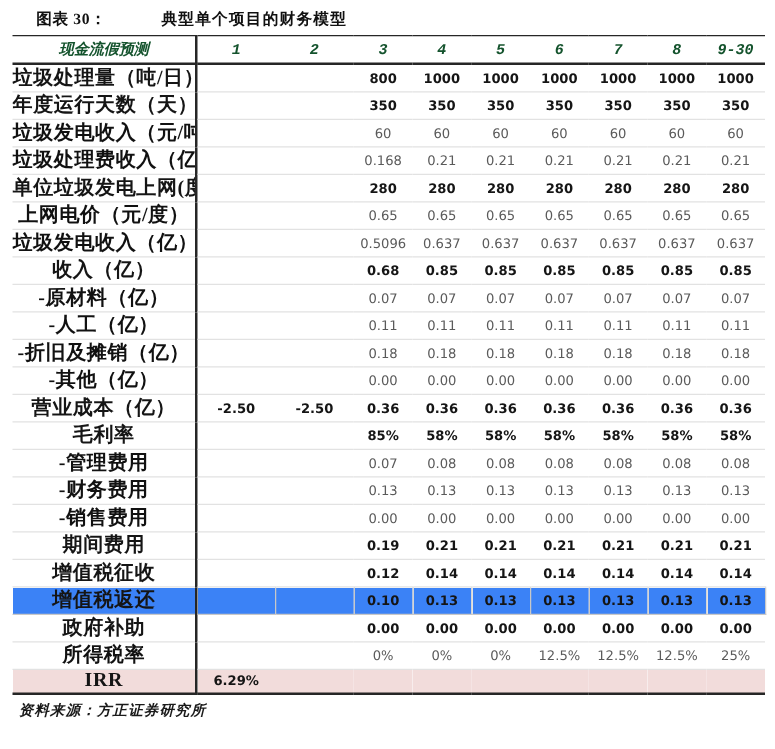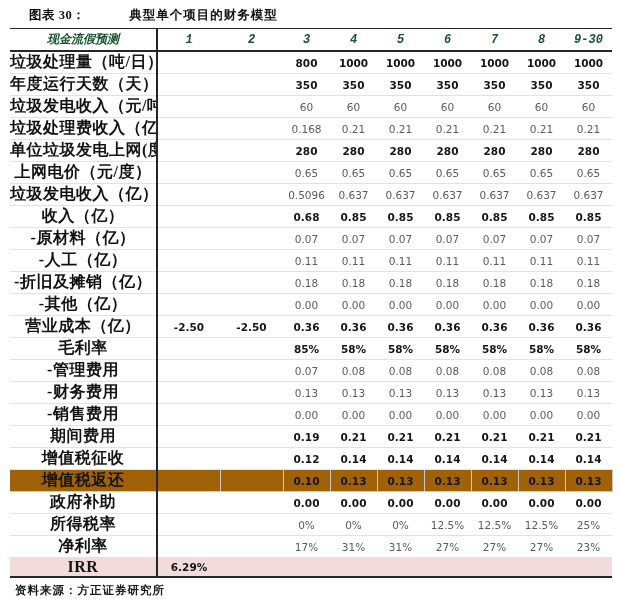--- a/index.html
+++ b/index.html
@@ -19,27 +19,27 @@
     font-size:12px;color:#14532d;text-align:center;padding:0;}
   thead th.lbl{border-right:2px solid #262626;}
 
   tbody td{height:18.1px;padding:0;text-align:center;vertical-align:middle;
     border-bottom:1px solid #e2e2e2;
     font-family:"DejaVu Sans",sans-serif;font-size:10.5px;color:#5a5a5a;
     white-space:nowrap;overflow:hidden;}
   tbody td.lbl{font-family:"Liberation Serif",serif;font-weight:bold;font-size:16px;
     color:#111;border-right:2px solid #262626;letter-spacing:.5px;}
   tr.r-bold td{font-weight:bold;color:#151515;}
-  tr.r-boxed td{border:1px solid #c8c8c8;background:#a16207;margin-top:25px;}
+  tr.r-boxed td{border:1px solid #c8c8c8;background:#3b82f6;margin-top:25px;}
   tr.r-boxed td.lbl{border-left:none;border-right:2px solid #262626;}
   tr.r-pink td{background:#f2dcdb;border-bottom:1px solid #e7cbca;}
   tr.r-last td{border-bottom:2px solid #262626;}
 
   .source-note{margin:5px 0 0 15px;font-family:"Liberation Serif",serif;
-    font-weight:bold;font-size:11.5px;color:#1a1a1a;letter-spacing:1px;}
+    font-style:italic;font-weight:bold;font-size:11.5px;color:#1a1a1a;letter-spacing:1px;}
 </style>
 </head>
 <body>
 
 <div class="title-row">
   <span class="title-tag">图表 30：</span>
   <span class="title-text">典型单个项目的财务模型</span>
 </div>
 
 <table class="fin">
@@ -327,32 +327,20 @@
         <td></td>
         <td></td>
         <td>0%</td>
         <td>0%</td>
         <td>0%</td>
         <td>12.5%</td>
         <td>12.5%</td>
         <td>12.5%</td>
         <td>25%</td>
       </tr>
-      <tr class="">
-        <td class="lbl">净利率</td>
-        <td></td>
-        <td></td>
-        <td>17%</td>
-        <td>31%</td>
-        <td>31%</td>
-        <td>27%</td>
-        <td>27%</td>
-        <td>27%</td>
-        <td>23%</td>
-      </tr>
       <tr class="r-bold r-pink r-last">
         <td class="lbl">IRR</td>
         <td>6.29%</td>
         <td></td>
         <td></td>
         <td></td>
         <td></td>
         <td></td>
         <td></td>
         <td></td>

